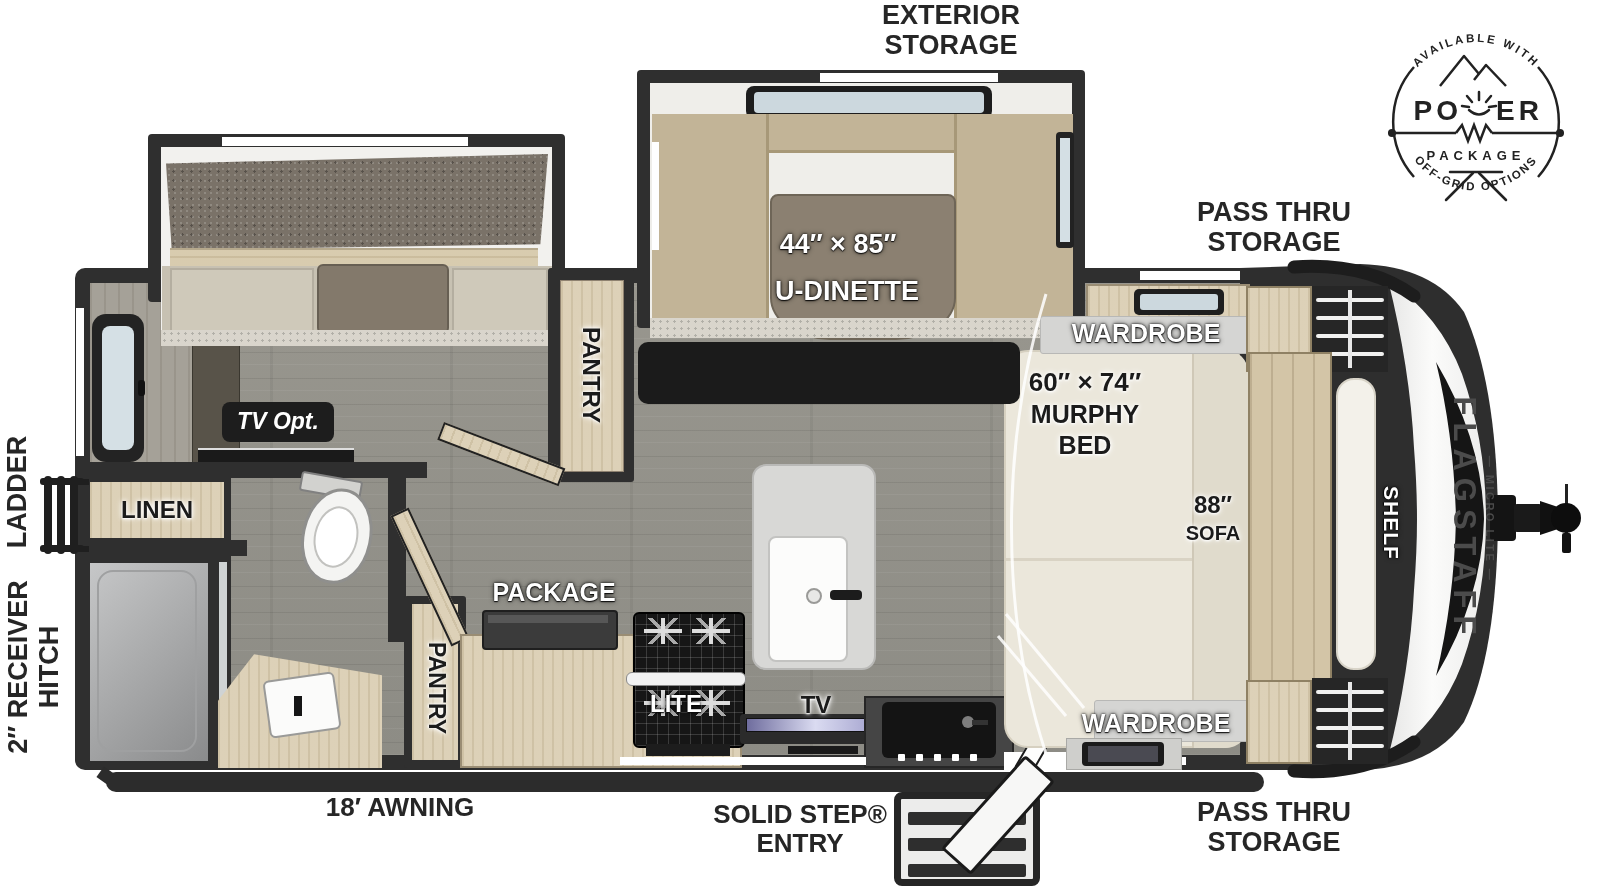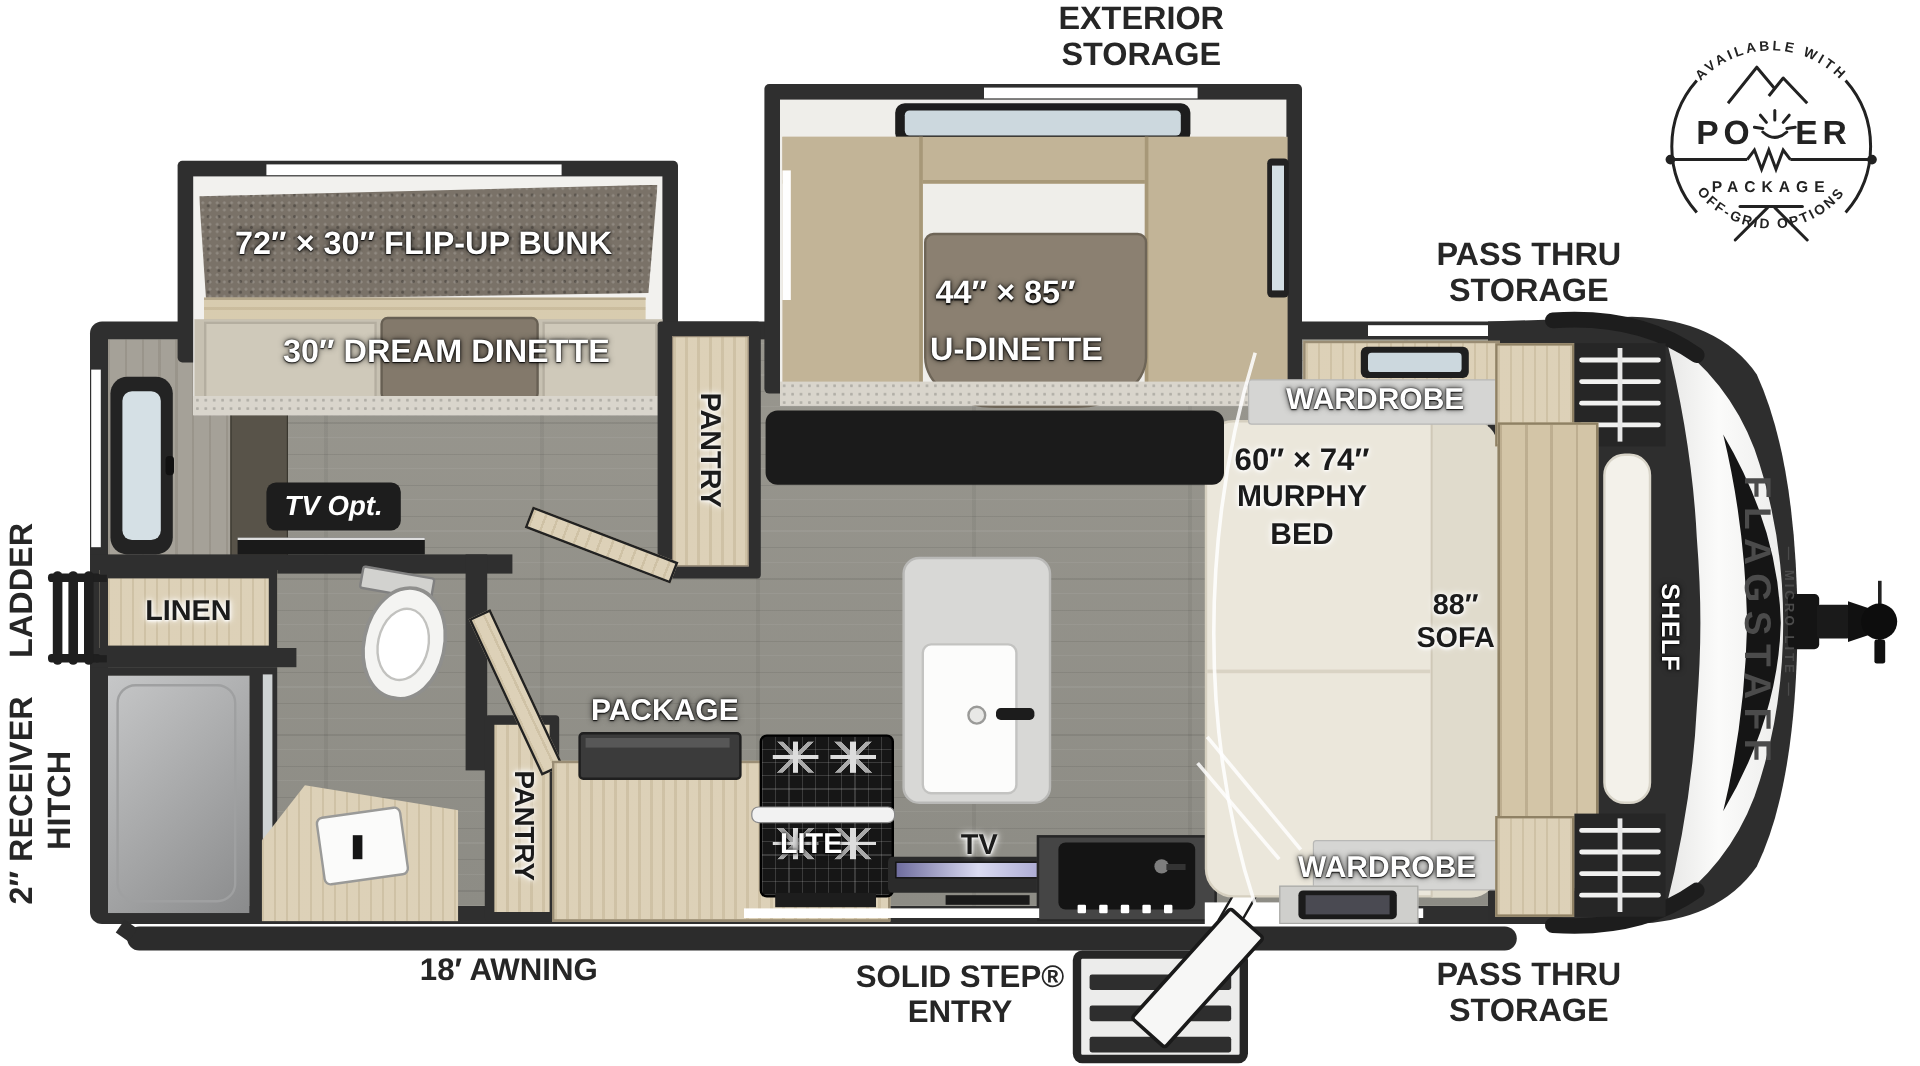--- a/index.html
+++ b/index.html
@@ -217,59 +217,57 @@
     <div class="abs" style="left:40px;top:3px;width:9px;height:6px;background:#1f1f1f"></div>
     <div class="abs" style="left:40px;top:70px;width:9px;height:6px;background:#1f1f1f"></div>
   </div>
 
   <div class="abs" style="left:894px;top:792px;width:146px;height:94px;border:7px solid #262626;border-radius:8px;background:#ececeb;box-sizing:border-box"></div>
   <div class="stepbar" style="left:908px;top:812px;width:118px;height:13px"></div>
   <div class="stepbar" style="left:908px;top:838px;width:118px;height:13px"></div>
   <div class="stepbar" style="left:908px;top:864px;width:118px;height:13px"></div>
   <div class="abs" style="left:935px;top:795px;width:120px;height:34px;background:#f7f7f6;border:3px solid #1a1a1a;border-radius:4px;transform:rotate(-48deg)"></div>
 
-  <div class="lbl wt" style="left:353px;top:203px;font-size:27px">72″ × 30″ FLIP-UP BUNK</div>
-  <div class="lbl wt" style="left:372px;top:293px;font-size:27px">30″ DREAM DINETTE</div>
   <div class="lbl wt" style="left:838px;top:244px;font-size:27px">44″ × 85″</div>
   <div class="lbl wt" style="left:847px;top:291px;font-size:27px">U-DINETTE</div>
   <div class="lbl" style="left:278px;top:422px;font-size:23px;font-style:italic;color:#fff;z-index:41">TV Opt.</div>
   <div class="lblr bk" style="left:591px;top:375px;font-size:24px">PANTRY</div>
   <div class="lbl bk" style="left:157px;top:510px;font-size:24px">LINEN</div>
   <div class="lblr bk" style="left:436px;top:688px;font-size:23px">PANTRY</div>
   <div class="lbl wt" style="left:554px;top:592px;font-size:25px">PACKAGE</div>
   <div class="lbl wt" style="left:676px;top:704px;font-size:24px">LITE</div>
   <div class="lbl bk" style="left:816px;top:705px;font-size:24px">TV</div>
   <div class="lbl wt" style="left:1146px;top:333px;font-size:25px">WARDROBE</div>
   <div class="lbl wt" style="left:1156px;top:723px;font-size:25px">WARDROBE</div>
   <div class="lbl bk" style="left:1085px;top:383px;font-size:26px">60″ × 74″</div>
   <div class="lbl bk" style="left:1085px;top:414px;font-size:25px">MURPHY</div>
   <div class="lbl bk" style="left:1085px;top:445px;font-size:25px">BED</div>
   <div class="lbl bk" style="left:1213px;top:505px;font-size:24px">88″</div>
-  <div class="lbl bk" style="left:1213px;top:533px;font-size:24px">SOFA</div>
+  <div class="lbl bk" style="left:1213px;top:533px;font-size:20px">SOFA</div>
   <div class="lblr wt" style="left:1391px;top:523px;font-size:21px;letter-spacing:1px">SHELF</div>
   <div class="lblr" style="left:1464px;top:519px;font-size:31px;letter-spacing:7px;color:#4b4b4b;z-index:45">FLAGSTAFF</div>
   <div class="lblr" style="left:1490px;top:519px;font-size:11px;letter-spacing:2.5px;color:#4b4b4b;z-index:45">— MICRO LITE —</div>
 
   <div class="lbl dark" style="left:951px;top:30px;font-size:27px">
     <span style="display:block">EXTERIOR</span>
     <span style="display:block">STORAGE</span>
   </div>
   <div class="lbl dark" style="left:1274px;top:227px;font-size:27px">
     <span style="display:block">PASS THRU</span>
     <span style="display:block">STORAGE</span>
   </div>
   <div class="lbl dark" style="left:1274px;top:827px;font-size:27px">
     <span style="display:block">PASS THRU</span>
     <span style="display:block">STORAGE</span>
   </div>
   <div class="lbl dark" style="left:800px;top:829px;font-size:26px">
     <span style="display:block">SOLID STEP®</span>
     <span style="display:block">ENTRY</span>
   </div>
-  <div class="lbl dark" style="left:424px;top:808px;font-size:26px">18′ AWNING</div>
+  <div class="lbl dark" style="left:400px;top:808px;font-size:26px">18′ AWNING</div>
   <div class="lblrm dark" style="left:18px;top:492px;font-size:27px">LADDER</div>
   <div class="lblrm dark" style="left:34px;top:667px;font-size:27px">
     <span style="display:block">2″ RECEIVER</span>
     <span style="display:block">HITCH</span>
   </div>
 
   <svg class="abs" style="left:1376px;top:22px" width="200" height="200" viewBox="0 0 200 200">
     <defs>
       <path id="arcTop" d="M 20,100 A 80,80 0 0 1 180,100"></path>
       <path id="arcBot" d="M 24,108 A 78,78 0 0 0 176,108"></path>

